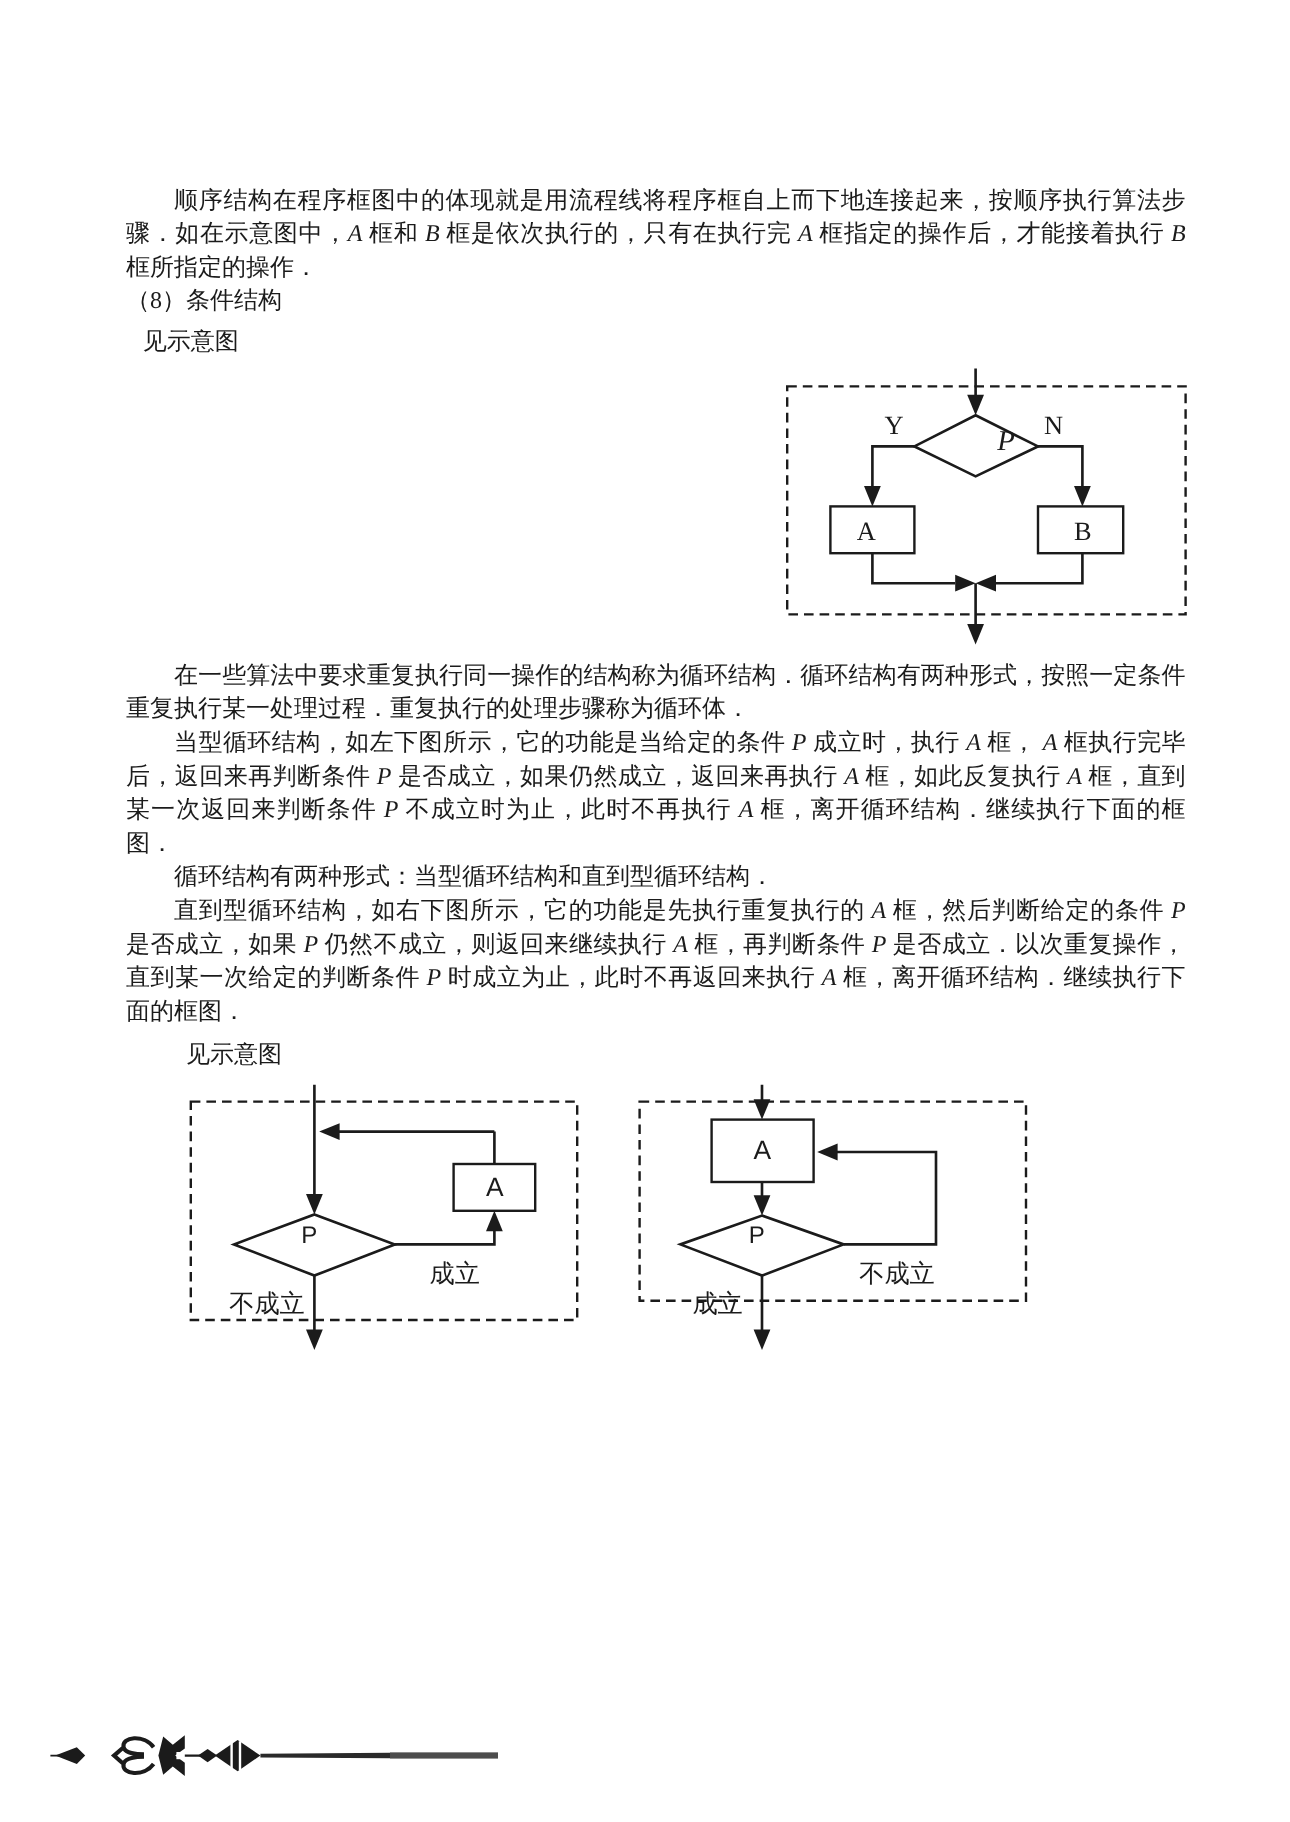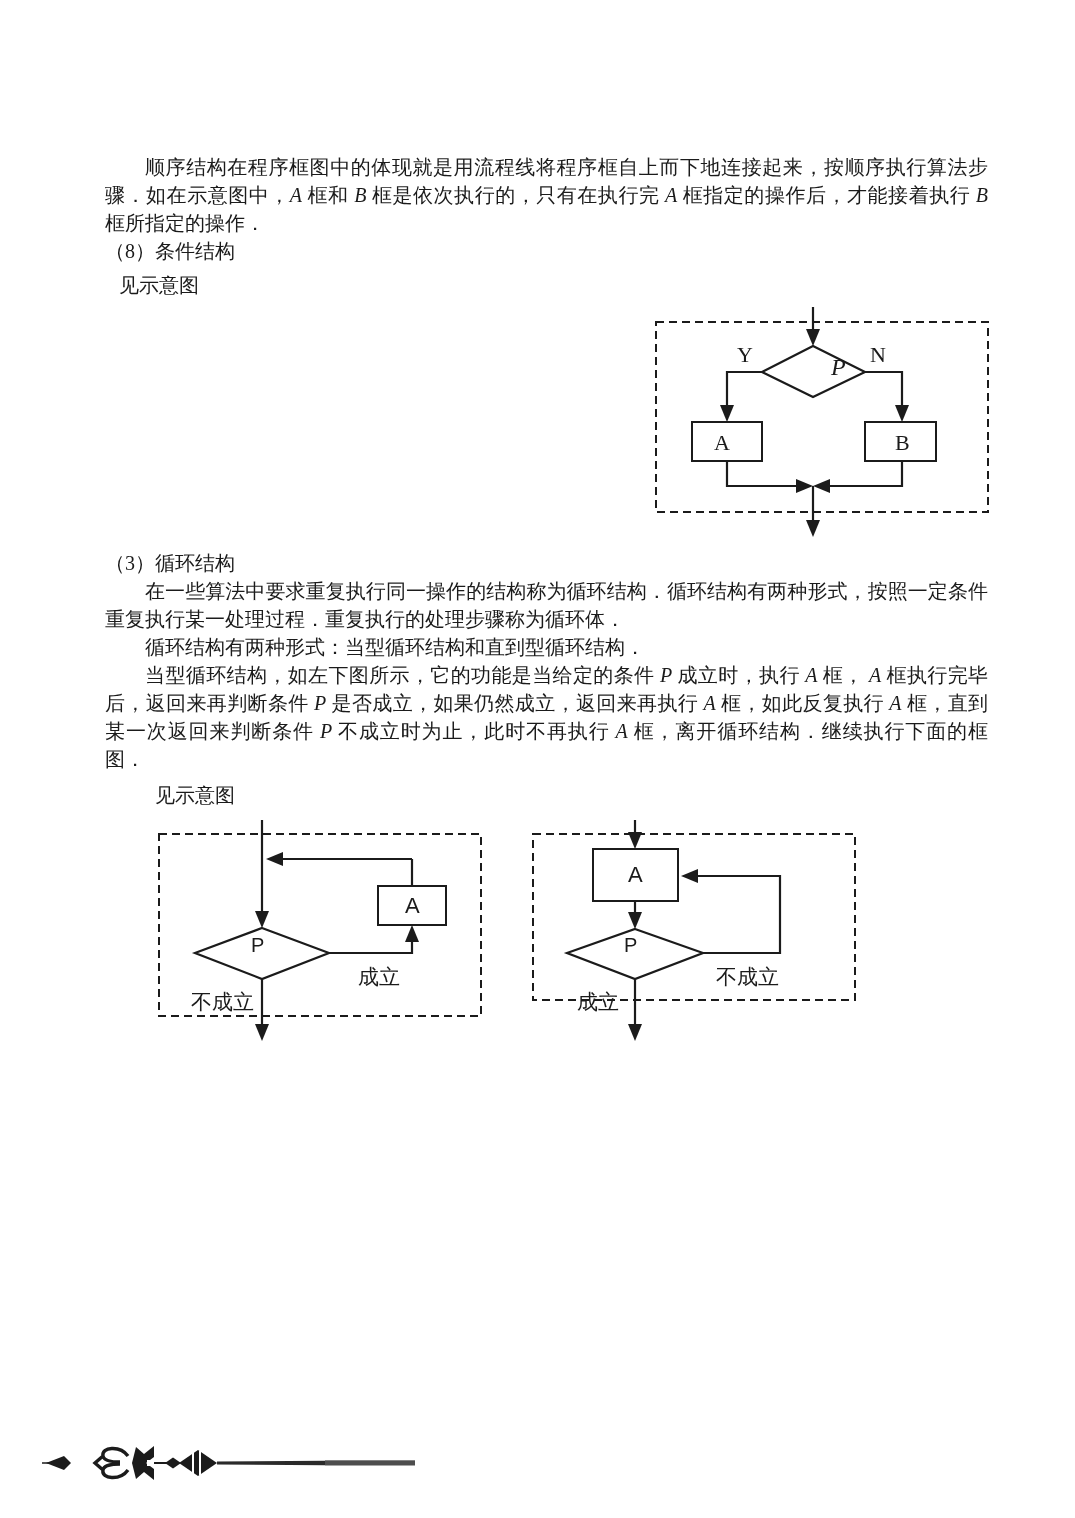--- a/index.html
+++ b/index.html
@@ -63,28 +63,28 @@
       <rect class="box" x="225" y="123" width="71" height="39"></rect>
       <text class="serif" x="255" y="151">B</text>
       <polyline class="ln" points="87,162 87,187 156,187"></polyline>
       <polygon class="ah" points="173,187 156,180 156,194"></polygon>
       <polyline class="ln" points="262,162 262,187 190,187"></polyline>
       <polygon class="ah" points="173,187 190,180 190,194"></polygon>
       <line class="ln" x1="173" y1="187" x2="173" y2="223"></line>
       <polygon class="ah" points="173,238 166,221 180,221"></polygon>
     </svg>
 
-    <p>（3）循环结构</p>
 
     <p class="indent">在一些算法中要求重复执行同一操作的结构称为循环结构．循环结构有两种形式，按照一定条件重复执行某一处理过程．重复执行的处理步骤称为循环体．</p>
 
+    <p class="indent">当型循环结构，如左下图所示，它的功能是当给定的条件 <i>P</i> 成立时，执行 <i>A</i> 框， <i>A</i> 框执行完毕后，返回来再判断条件 <i>P</i> 是否成立，如果仍然成立，返回来再执行 <i>A</i> 框，如此反复执行 <i>A</i> 框，直到某一次返回来判断条件 <i>P</i> 不成立时为止，此时不再执行 <i>A</i> 框，离开循环结构．继续执行下面的框图．</p>
+
     <p class="indent">循环结构有两种形式：当型循环结构和直到型循环结构．</p>
 
-    <p class="indent">当型循环结构，如左下图所示，它的功能是当给定的条件 <i>P</i> 成立时，执行 <i>A</i> 框， <i>A</i> 框执行完毕后，返回来再判断条件 <i>P</i> 是否成立，如果仍然成立，返回来再执行 <i>A</i> 框，如此反复执行 <i>A</i> 框，直到某一次返回来判断条件 <i>P</i> 不成立时为止，此时不再执行 <i>A</i> 框，离开循环结构．继续执行下面的框图．</p>
-
+    <p class="indent">直到型循环结构，如右下图所示，它的功能是先执行重复执行的 <i>A</i> 框，然后判断给定的条件 <i>P</i> 是否成立，如果 <i>P</i> 仍然不成立，则返回来继续执行 <i>A</i> 框，再判断条件 <i>P</i> 是否成立．以次重复操作，直到某一次给定的判断条件 <i>P</i> 时成立为止，此时不再返回来执行 <i>A</i> 框，离开循环结构．继续执行下面的框图．</p>
 
     <p id="see-diagram-2">见示意图</p>
 
     <div class="loops-row">
 
       <svg id="diagram-while-svg" width="370" height="240" viewBox="0 0 370 240">
         <rect class="dash" x="34" y="22" width="322" height="182"></rect>
         <line class="ln" x1="137" y1="8" x2="137" y2="102"></line>
         <polygon class="ah" points="137,116 130,99 144,99"></polygon>
         <line class="ln" x1="287" y1="47" x2="156" y2="47"></line>

